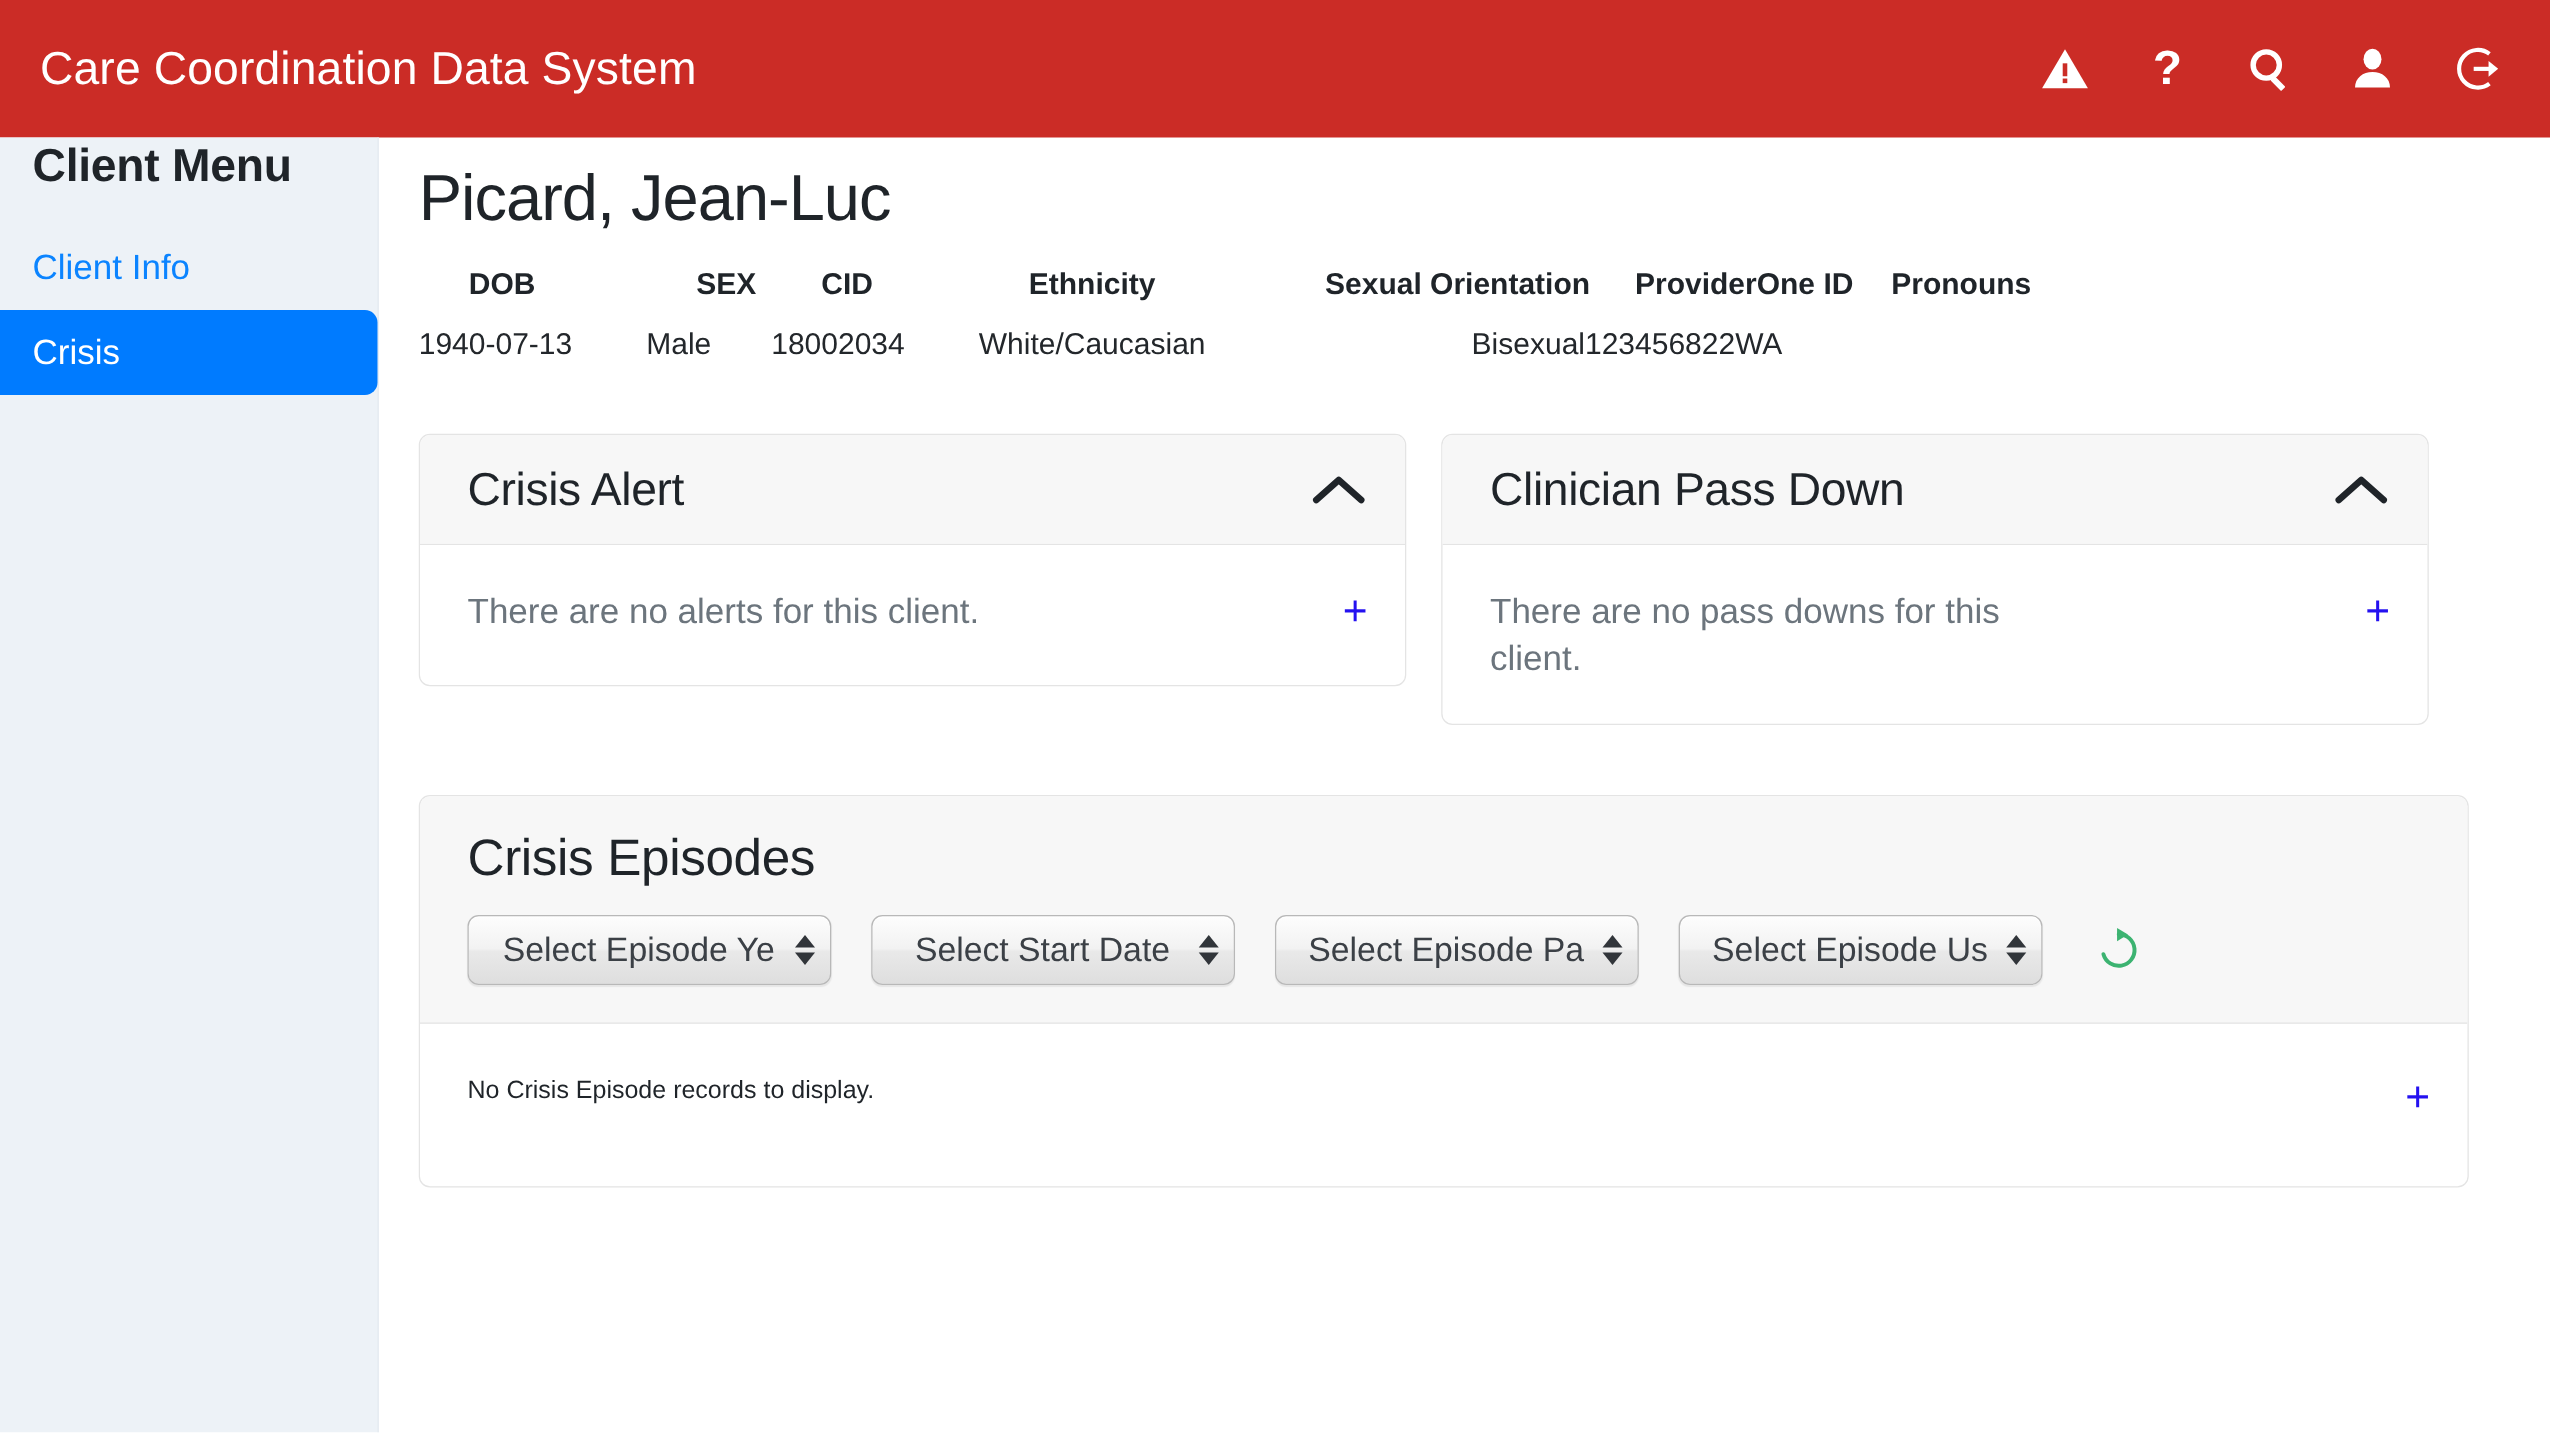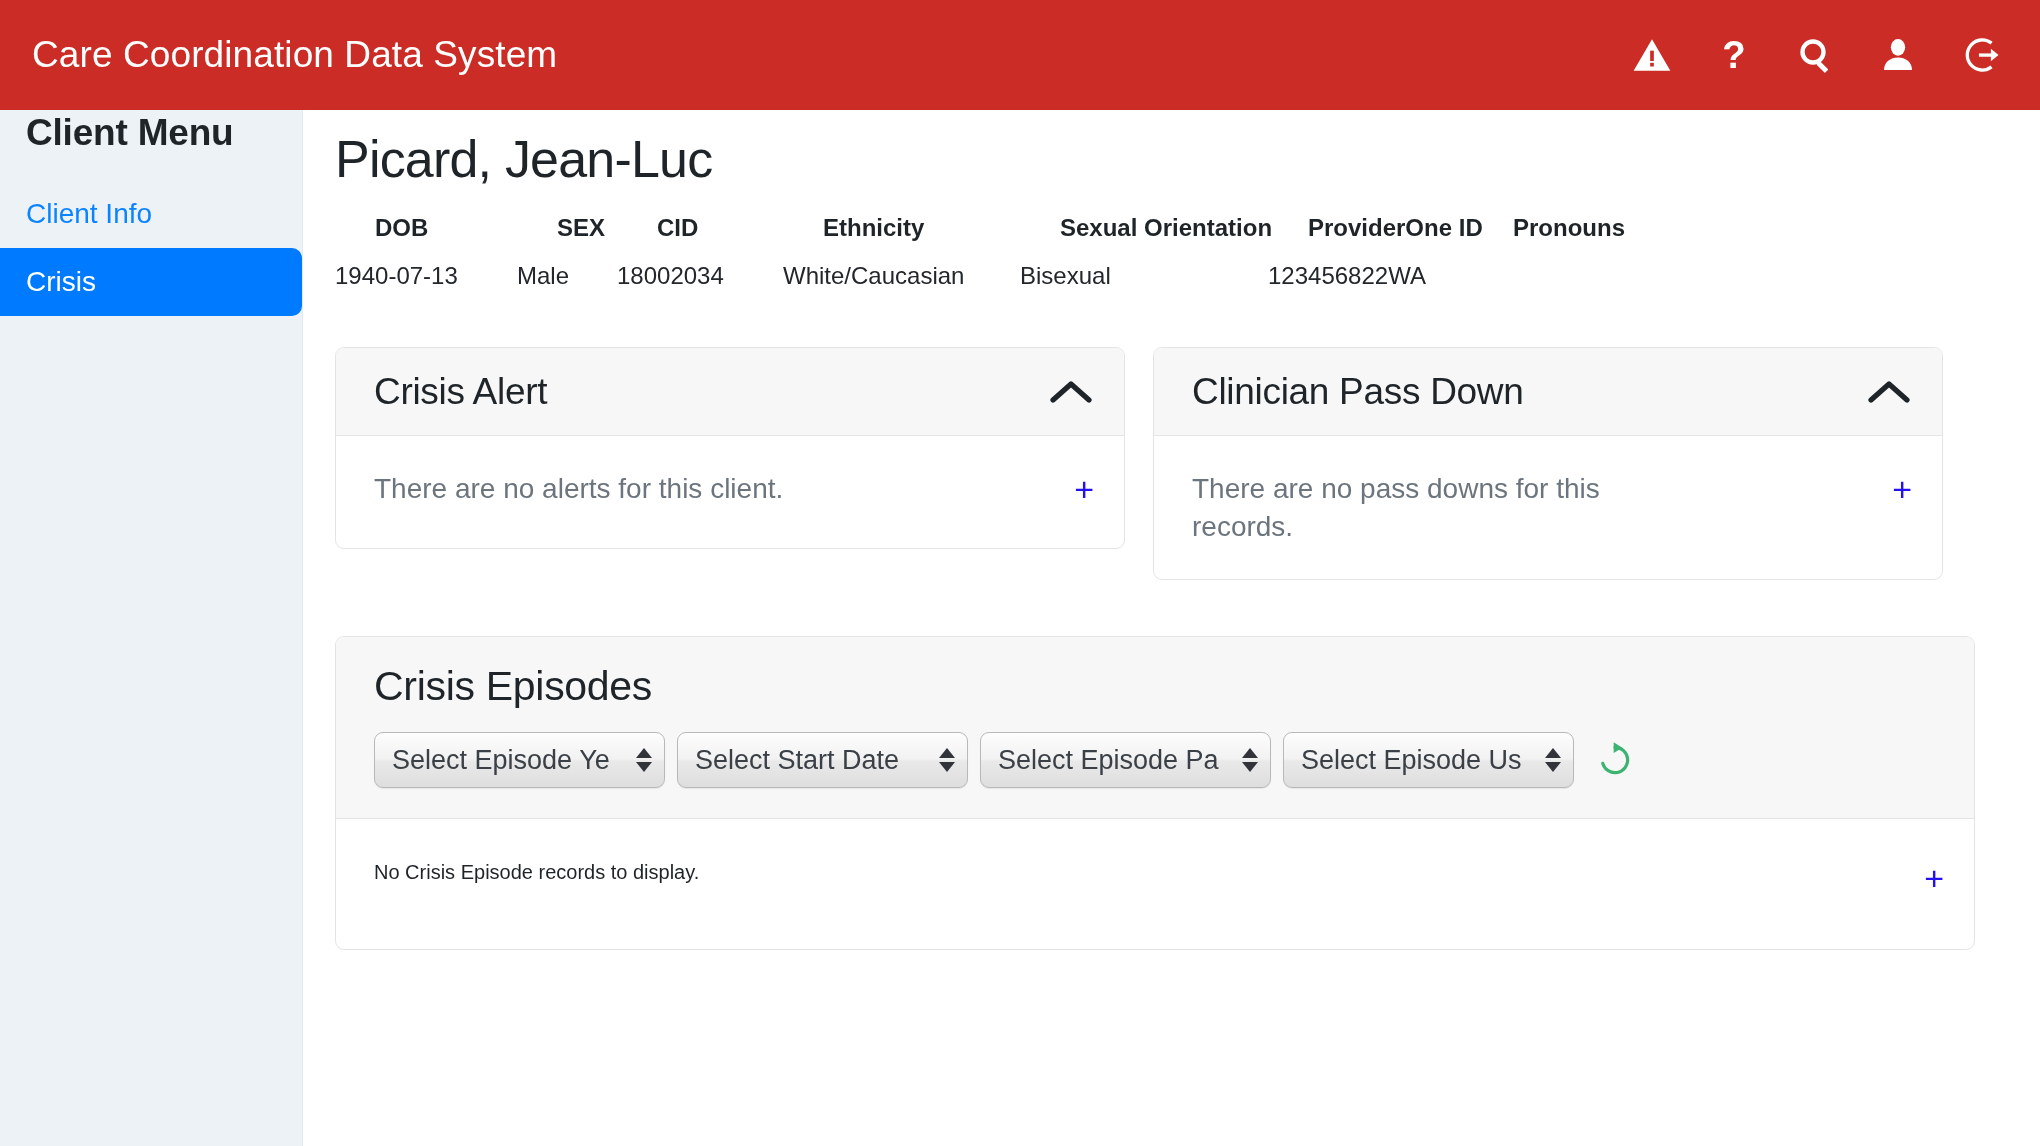--- a/index.html
+++ b/index.html
@@ -120,21 +120,21 @@
     color: #23272b;
     line-height: 1.6;
     margin-top: 10px;
     white-space: nowrap;
     min-height: 30px;
   }
   .demo-c0 { width: 182px; }
   .demo-c1 { width: 100px; }
   .demo-c2 { width: 166px; }
   .demo-c3 { width: 237px; }
-  .demo-c4 { width: 248px; }
+  .demo-c4 { width: 248px; text-align: right; }
   .demo-c5 { width: 205px; }
   .demo-c6 { width: 180px; }
 
   
   .cards-row {
     display: flex;
     gap: 28px;
     margin-top: 52px;
     align-items: flex-start;
   }
@@ -217,22 +217,23 @@
   .episodes-title {
     font-size: 41px;
     font-weight: 400;
     color: #1f2429;
     letter-spacing: -0.3px;
     line-height: 1.15;
   }
   .filters {
     display: flex;
     align-items: center;
-    gap: 12px;
+    gap: 32px;
     margin-top: 22px;
+    text-align: center;
   }
   .select {
     width: 291px;
     height: 56px;
     border: 1px solid #b8b8b8;
     border-radius: 9px;
     background: linear-gradient(to bottom, #fdfdfd 0%, #f2f2f2 48%, #e9e9e9 52%, #dedede 100%);
     box-shadow: 0 1px 1px rgba(0,0,0,0.07), inset 0 1px 0 rgba(255,255,255,0.9);
     display: flex;
     align-items: center;
@@ -401,21 +402,21 @@
       <div class="card card-top">
         <div class="card-header">
           <div class="card-title">Clinician Pass Down</div>
           <div class="chev">
             <svg width="44" height="30" viewBox="0 0 44 30" aria-hidden="true">
               <path d="M4 23 L22 7 L40 23" fill="none" stroke="#1f2429" stroke-width="5.2" stroke-linecap="round" stroke-linejoin="round"></path>
             </svg>
           </div>
         </div>
         <div class="card-body">
-          <div class="empty-text" style="max-width:480px;">There are no pass downs for this records.</div>
+          <div class="empty-text" style="max-width:480px;">There are no pass downs for this client.</div>
           <div class="plus-btn">+</div>
         </div>
       </div>
 
     </div>
 
     <div class="episodes">
       <div class="episodes-head">
         <div class="episodes-title">Crisis Episodes</div>
 

